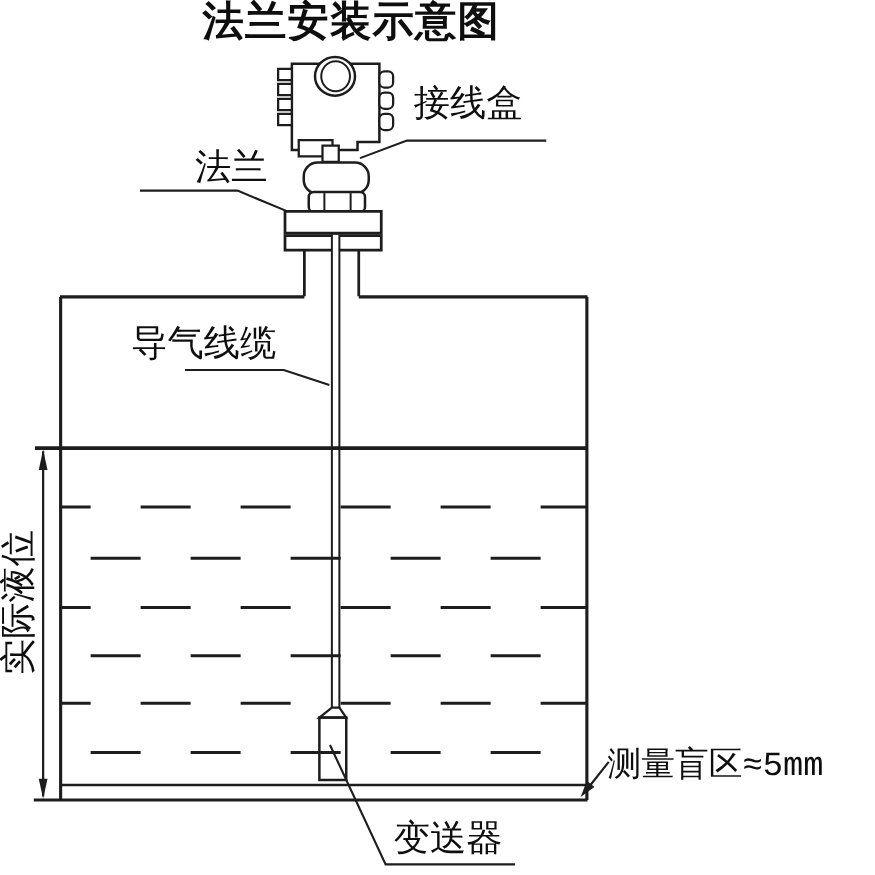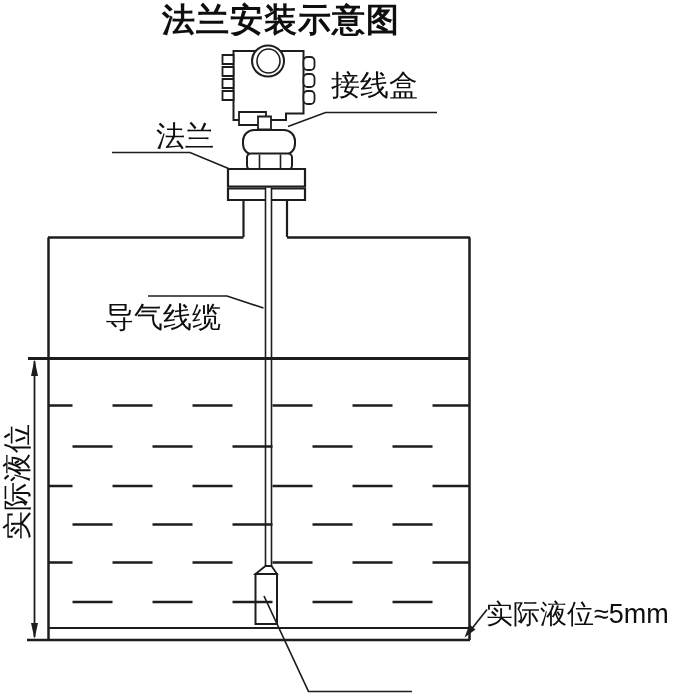--- a/index.html
+++ b/index.html
@@ -1,23 +1,23 @@
 <!DOCTYPE html>
 <html><head>
 <meta charset="utf-8">
 <style>
   html,body{margin:0;padding:0;background:#ffffff;}
   .stage{position:relative;width:700px;height:700px;background:#ffffff;overflow:hidden;
-         font-family:Liberation Sans, sans-serif;color:#0e0e0e;}
+         font-family:Liberation Mono, monospace;color:#0e0e0e;}
   .stage svg{position:absolute;left:0;top:0;}
   .lbl{position:absolute;white-space:nowrap;color:#0e0e0e;line-height:1.05;}
   .title{left:150px;top:3px;width:262px;text-align:center;font-size:33px;font-weight:700;letter-spacing:1px;}
   .lbl-jxh{left:331px;top:70px;font-size:29px;}
   .lbl-fl{left:112px;top:121px;font-size:29px;margin-left:44px;}
-  .lbl-dqxl{left:105px;top:262px;font-size:29px;margin-top:40px;}
+  .lbl-dqxl{left:105px;top:262px;font-size:29px;}
   .lbl-bsq{left:315px;top:658px;font-size:29px;}
   .lbl-mgq{left:486px;top:600px;font-size:27px;}
   .lbl-sjyw{left:2px;top:552px;width:140px;text-align:center;font-size:29px;
             transform:rotate(-90deg);transform-origin:0 0;}
   line,polyline,path,rect,ellipse,polygon{vector-effect:non-scaling-stroke;}
 </style>
 </head>
 <body>
 
 <div class="stage">
@@ -111,14 +111,15 @@
         </g>
       </g>
     </g>
   </svg>
 
   <div class="lbl title">法兰安装示意图</div>
   <div class="lbl lbl-jxh">接线盒</div>
   <div class="lbl lbl-fl">法兰</div>
   <div class="lbl lbl-dqxl">导气线缆</div>
   <div class="lbl lbl-sjyw">实际液位</div>
-  <div class="lbl lbl-mgq">实际液位≈5mm</div>
+  <div class="lbl lbl-bsq">变送器</div>
+  <div class="lbl lbl-mgq">测量盲区≈5mm</div>
 </div>
 
 </body></html>

